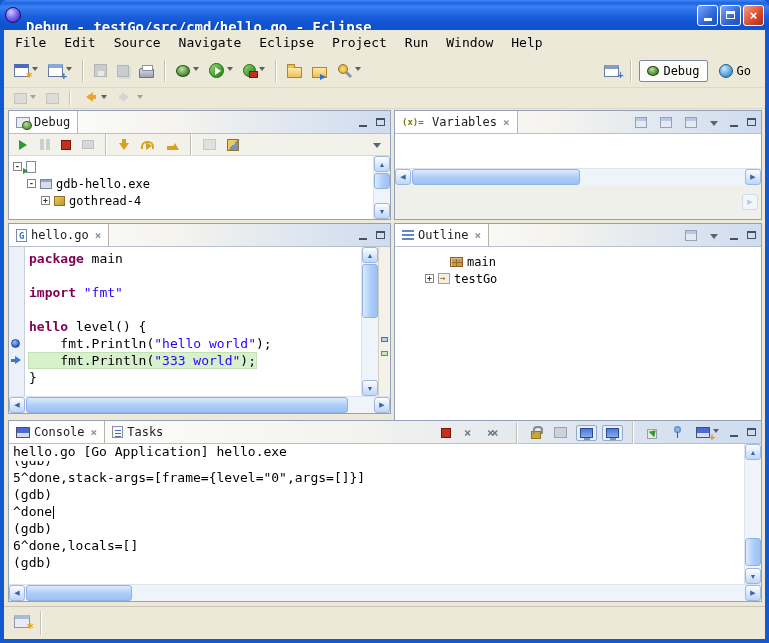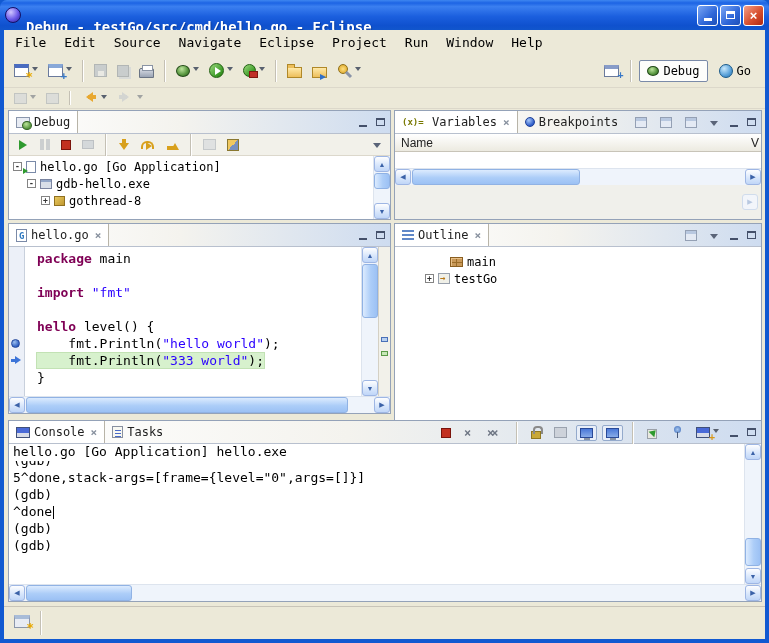--- a/index.html
+++ b/index.html
@@ -82,21 +82,21 @@
     background:linear-gradient(180deg,#FFFFFF,#ECEAE0); border-bottom:1px solid #C8C4B8;
     font:12px "Liberation Sans",sans-serif; color:#222; }
   .col-header .c1 { position:absolute; left:6px; top:2px; }
   .col-header .c2 { position:absolute; right:2px; top:2px; }
   .vars-empty { position:absolute; top:41px; left:0; right:0; height:16px; background:#fff; }
   .vars-bottom { position:absolute; top:74px; left:0; right:0; bottom:0; background:#F0F0EB; }
 
   
   #editor-body { position:absolute; top:23px; left:0; right:0; bottom:17px; background:#fff; }
   #annotation-ruler { position:absolute; top:0; bottom:0; left:0; width:16px; background:#ECF0F8; border-right:1px solid #C8D0DC; }
-  #code-area { position:absolute; top:0; bottom:0; left:16px; right:29px; padding:4px 0 0 4px; overflow:hidden;margin-left:8px; }
+  #code-area { position:absolute; top:0; bottom:0; left:16px; right:29px; padding:4px 0 0 4px; overflow:hidden; }
   .code-line { height:17px; line-height:17px; white-space:pre; font:13px "DejaVu Sans Mono", monospace; }
   .line-inner { display:inline-block; }
   .line-inner.hl { background:#D7F1CD; box-shadow:0 0 0 1px #C2E2B4; }
   .tok-kw { color:#7F0055; font-weight:bold; }
   .tok-str { color:#2A00FF; }
   .tok-pl { color:#000; }
   .marker { position:absolute; left:2px; }
   .marker-breakpoint { width:9px; height:9px; border-radius:50%;
     background:radial-gradient(circle at 35% 30%,#9CC0F0,#3060C0 70%); border:1px solid #24489C; }
   .marker-instruction-pointer { width:12px; height:10px; }
@@ -397,52 +397,47 @@
           </span>
           <span class="tbtn">
             <span class="ic ic-chevron"></span>
           </span>
         </div>
       <div id="debug-content">
         <div id="debug-tree" class="tree">
             <div class="tree-row" style="padding-left: 4px;">
               <span class="exp">-</span>
               <span class="ic ic-goapp"></span>
-              <span class="tree-label">hello.go [Go Application]</span>
             </div>
             <div class="tree-row" style="padding-left: 18px;">
               <span class="exp">-</span>
               <span class="ic ic-process"></span>
               <span class="tree-label">gdb-hello.exe</span>
             </div>
             <div class="tree-row" style="padding-left: 32px;">
               <span class="exp">+</span>
               <span class="ic ic-thread"></span>
-              <span class="tree-label">gothread-8</span>
+              <span class="tree-label">gothread-4</span>
             </div>
           </div>
         <div class="vscroll" style="top:0;right:0;bottom:0;">
           <span class="sb-btn" style="top:0;left:0;">▲</span>
           <span class="sb-thumb" style="top:17px;height:16px;"></span>
           <span class="sb-btn" style="bottom:0;left:0;">▼</span>
         </div>
       </div>
     </div>
 
     <div class="view" id="variables-view">
       <div class="view-header">
         <div class="tab selected">
           <span class="ic ic-var"></span>
           <span>Variables</span>
           <span class="tab-close">×</span>
         </div>
-        <div class="tab">
-          <span class="ic ic-bkpt"></span>
-          <span>Breakpoints</span>
-        </div>
         <span class="view-tb">
             <span class="tbtn">
               <span class="ic ic-smallbox"></span>
             </span>
             <span class="tbtn">
               <span class="ic ic-smallbox"></span>
             </span>
             <span class="tbtn">
               <span class="ic ic-smallbox"></span>
             </span>
@@ -451,24 +446,20 @@
             </span>
           </span>
         <span class="vh-btns">
           <span class="vbtn vbtn-min">
               <i></i>
             </span>
           <span class="vbtn vbtn-max">
               <i></i>
             </span>
         </span>
-      </div>
-      <div class="col-header">
-        <span class="c1">Name</span>
-        <span class="c2">V</span>
       </div>
       <div class="vars-empty"></div>
       <div class="hscroll" style="top:57px;left:0;right:0;">
         <span class="sb-btn" style="left:0;top:0;">◀</span>
         <span class="sb-thumb" style="left:17px;width:168px;"></span>
         <span class="sb-btn" style="right:0;top:0;">▶</span>
       </div>
       <div class="vars-bottom">
         <span class="sb-btn disabled" style="right:3px;top:9px;position:absolute;">▶</span>
       </div>
@@ -615,20 +606,21 @@
             </span>
         </span>
       </div>
       <div id="console-label">hello.go [Go Application] hello.exe</div>
       <div id="console-text">
           <div class="console-line">(gdb)</div>
           <div class="console-line">5^done,stack-args=[frame={level="0",args=[]}]</div>
           <div class="console-line">(gdb)</div>
           <div class="console-line">^done<span class="caret"></span></div>
           <div class="console-line">(gdb)</div>
+          <div class="console-line">6^done,locals=[]</div>
           <div class="console-line">(gdb)</div>
         </div>
       <div class="vscroll" style="top:23px;bottom:17px;right:0;">
         <span class="sb-btn" style="top:0;left:0;">▲</span>
         <span class="sb-thumb" style="bottom:18px;height:28px;"></span>
         <span class="sb-btn" style="bottom:0;left:0;">▼</span>
       </div>
       <div class="hscroll" style="bottom:0;left:0;right:0;">
         <span class="sb-btn" style="left:0;top:0;">◀</span>
         <span class="sb-thumb" style="left:17px;width:106px;"></span>

